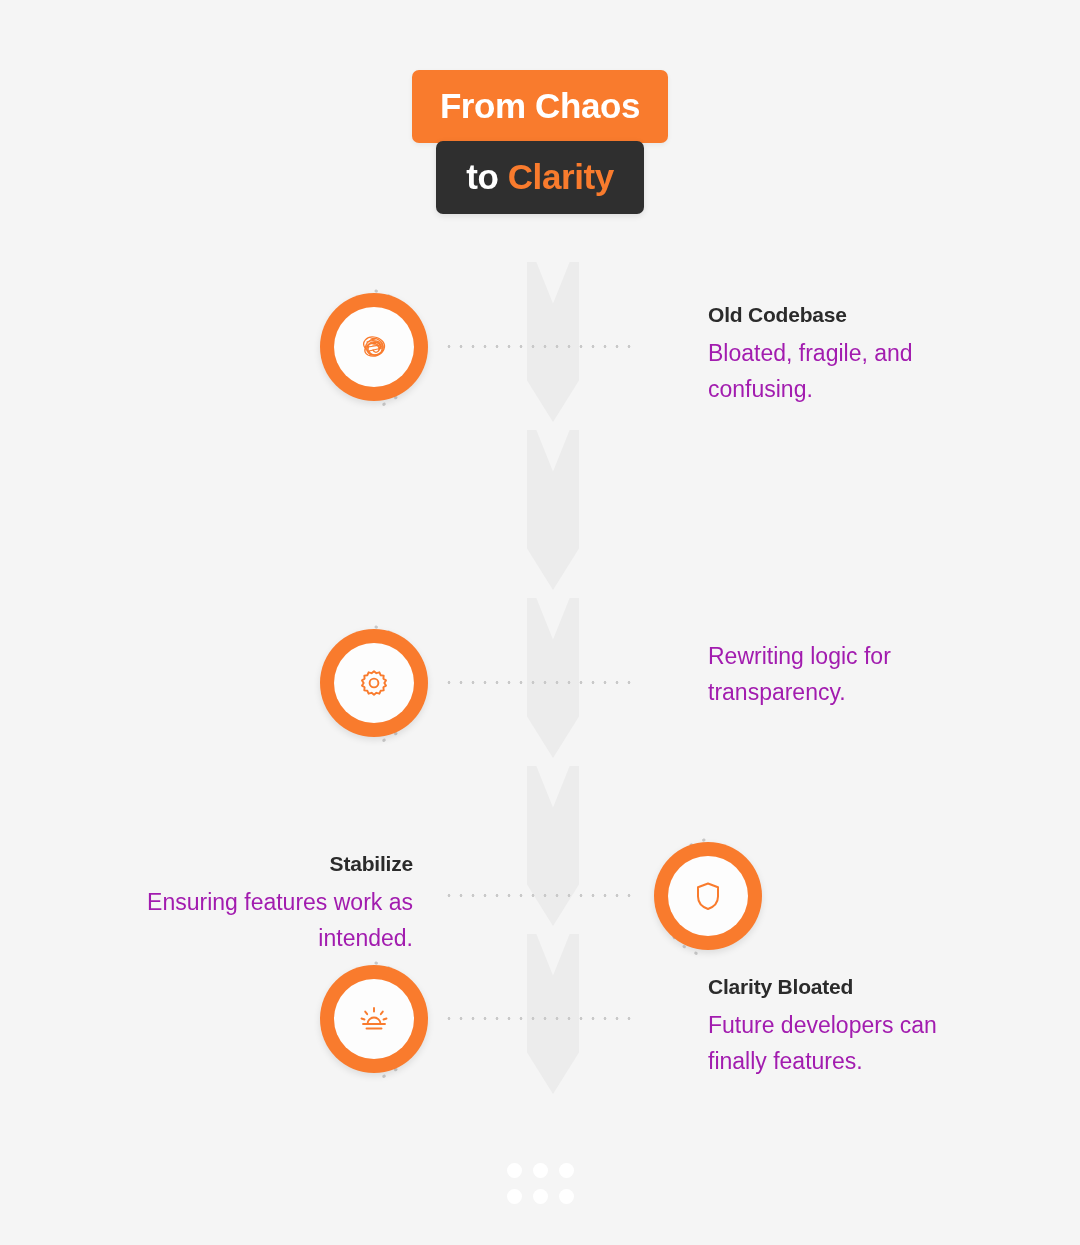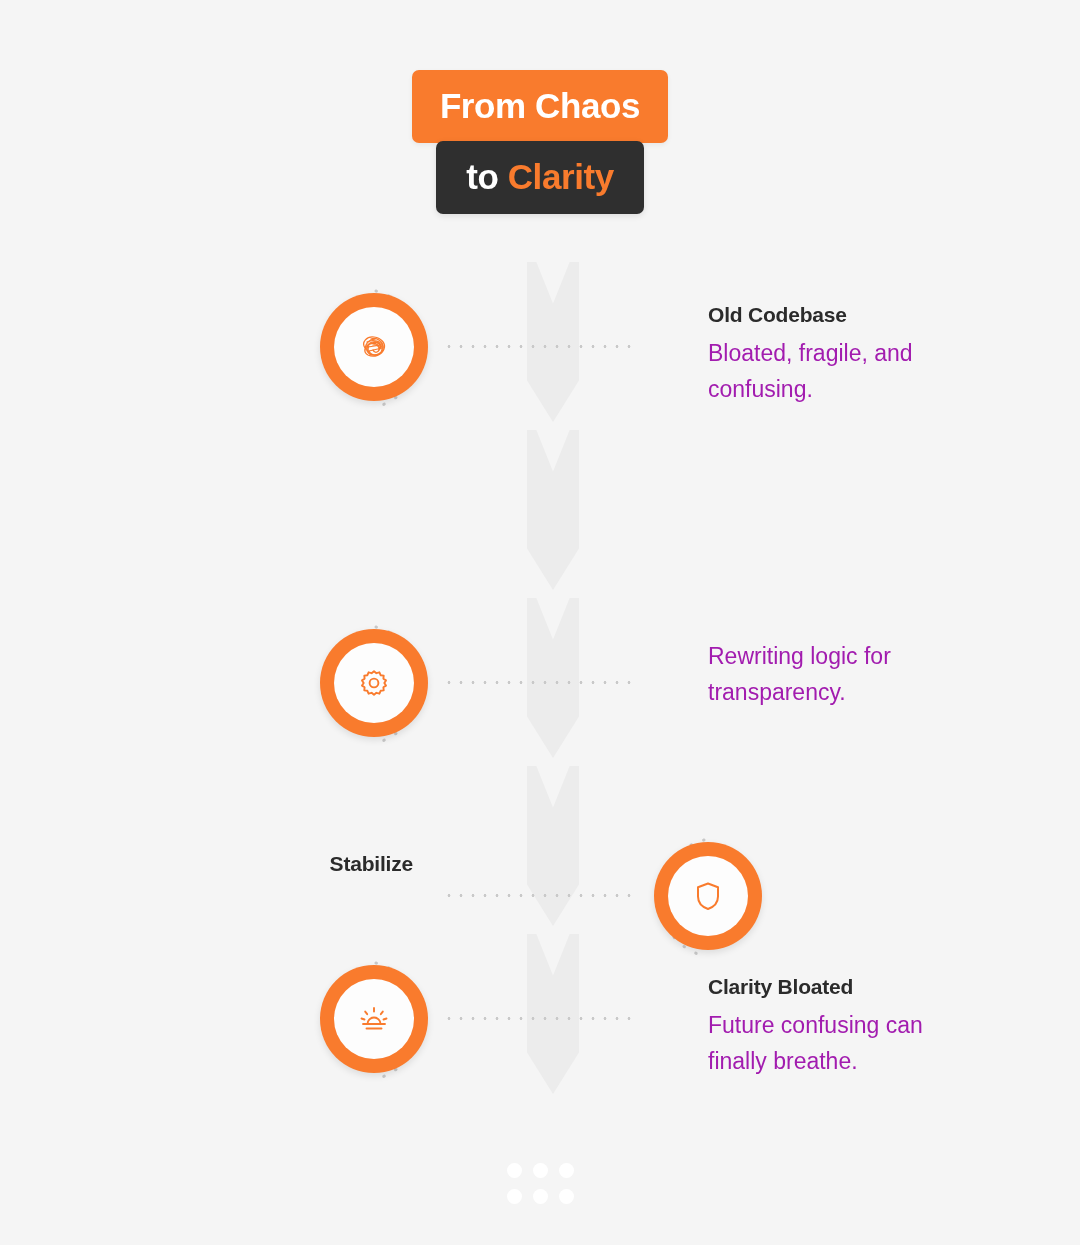--- a/index.html
+++ b/index.html
@@ -250,20 +250,21 @@
     <div class="connector"></div>
     <div class="node">
       <div class="node-inner">
         <svg width="30" height="32" viewBox="0 0 30 32">
           <path d="M15 3.5 L25 7.2 L25 16.5 C25 22.8 20.6 27 15 29 C9.4 27 5 22.8 5 16.5 L5 7.2 Z" fill="none" stroke="#f97b2d" stroke-width="2" stroke-linejoin="round"></path>
         </svg>
       </div>
     </div>
     <div class="text">
       <p class="t-title">Stabilize</p>
+      <p class="t-desc">Ensuring features work as intended.</p>
     </div>
   </div>
 
   <div class="row left" style="top:947px;">
     <svg class="arc" viewBox="0 0 128 128">
       <path d="M 26 6 A 60 60 0 0 1 26 122" fill="none" stroke="#c9c9c9" stroke-width="3" stroke-linecap="round" stroke-dasharray="0.5 13"></path>
     </svg>
     <div class="connector"></div>
     <div class="node">
       <div class="node-inner">
@@ -276,21 +277,21 @@
             <line x1="4.5" y1="15.5" x2="7.5" y2="16.5"></line>
             <line x1="29.5" y1="15.5" x2="26.5" y2="16.5"></line>
             <line x1="6" y1="21" x2="28" y2="21"></line>
             <line x1="9.5" y1="25.5" x2="24.5" y2="25.5"></line>
           </g>
         </svg>
       </div>
     </div>
     <div class="text">
       <p class="t-title">Clarity Bloated</p>
-      <p class="t-desc">Future confusing can finally breathe.</p>
+      <p class="t-desc">Future developers can finally features.</p>
     </div>
   </div>
 
   <div class="footer-dots">
     <div class="fdot"></div>
     <div class="fdot"></div>
     <div class="fdot"></div>
     <div class="fdot"></div>
     <div class="fdot"></div>
     <div class="fdot"></div>

